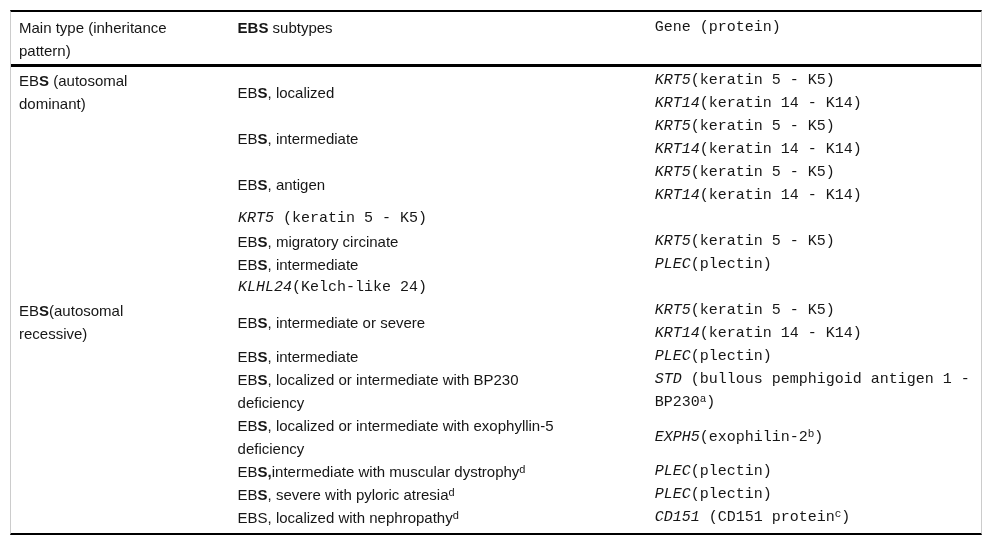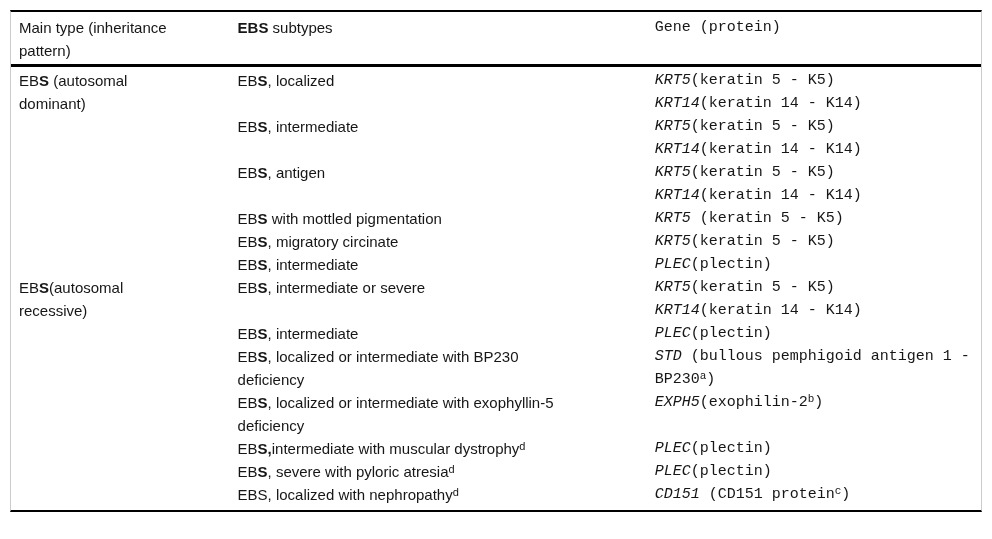--- a/index.html
+++ b/index.html
@@ -31,21 +31,21 @@
     border-bottom: 3px solid #000;
   }
   .thead .cell {
     padding-top: 4px;
     padding-bottom: 2px;
   }
   .tbody {
     padding-top: 2px;
     padding-bottom: 4px;
   }
-  .row { display: flex; align-items: flex-start; }
+  .row { display: flex; align-items: center; }
   .cell {
     box-sizing: border-box;
     padding-left: 8px;
     white-space: pre-line;
   }
   .c1 { width: 219px; }
   .c2 { width: 418px; }
   .c3 { width: 335px; padding-right: 6px; font-family: Liberation Mono, monospace; }
   .b { font-weight: bold; }
   .gene-name { font-style: italic; }
@@ -78,35 +78,35 @@
           <div class="cell c2"><span>EB</span><span class="b">S</span><span>, intermediate</span></div>
           <div class="cell c3"><div class="gene-line"><span class="gene-name">KRT5</span><span>(keratin 5 - K5)</span></div><div class="gene-line"><span class="gene-name">KRT14</span><span>(keratin 14 - K14)</span></div></div>
         </div>
         <div class="row">
           <div class="cell c1"></div>
           <div class="cell c2"><span>EB</span><span class="b">S</span><span>, antigen</span></div>
           <div class="cell c3"><div class="gene-line"><span class="gene-name">KRT5</span><span>(keratin 5 - K5)</span></div><div class="gene-line"><span class="gene-name">KRT14</span><span>(keratin 14 - K14)</span></div></div>
         </div>
         <div class="row">
           <div class="cell c1"></div>
-          <div class="cell c2"><span>EB</span><span class="b">S</span><span> with mottled pigmentation</span></div>
           <div class="cell c3"><div class="gene-line"><span class="gene-name">KRT5</span><span> (keratin 5 - K5)</span></div></div>
         </div>
         <div class="row">
           <div class="cell c1"></div>
           <div class="cell c2"><span>EB</span><span class="b">S</span><span>, migratory circinate</span></div>
           <div class="cell c3"><div class="gene-line"><span class="gene-name">KRT5</span><span>(keratin 5 - K5)</span></div></div>
         </div>
         <div class="row">
           <div class="cell c1"></div>
           <div class="cell c2"><span>EB</span><span class="b">S</span><span>, intermediate</span></div>
           <div class="cell c3"><div class="gene-line"><span class="gene-name">PLEC</span><span>(plectin)</span></div></div>
         </div>
         <div class="row">
           <div class="cell c1"></div>
+          <div class="cell c3"><div class="gene-line"><span class="gene-name">KLHL24</span><span>(Kelch-like 24)</span></div></div>
         </div>
         <div class="row">
           <div class="cell c1"><span>EB</span><span class="b">S</span><span>(autosomal
 recessive)</span></div>
           <div class="cell c2"><span>EB</span><span class="b">S</span><span>, intermediate or severe</span></div>
           <div class="cell c3"><div class="gene-line"><span class="gene-name">KRT5</span><span>(keratin 5 - K5)</span></div><div class="gene-line"><span class="gene-name">KRT14</span><span>(keratin 14 - K14)</span></div></div>
         </div>
         <div class="row">
           <div class="cell c1"></div>
           <div class="cell c2"><span>EB</span><span class="b">S</span><span>, intermediate</span></div>

